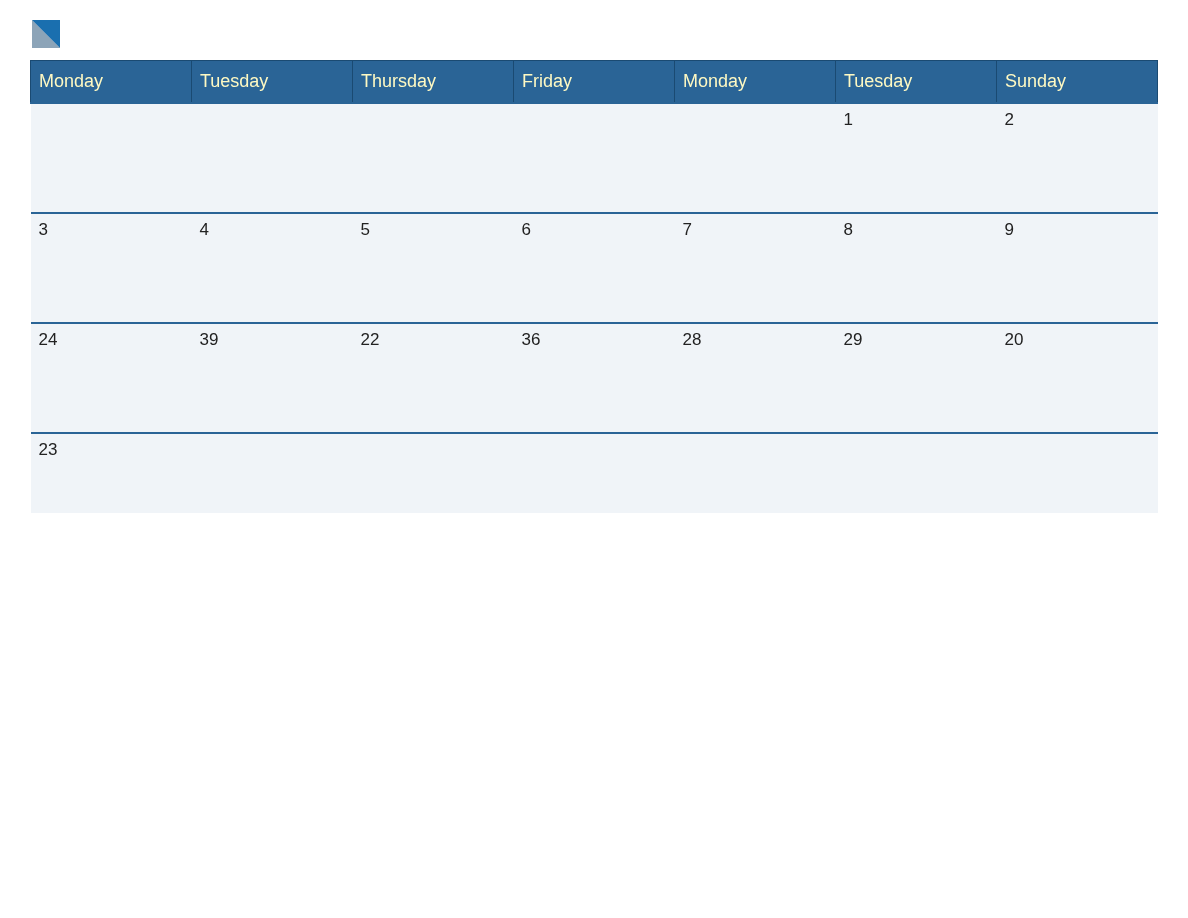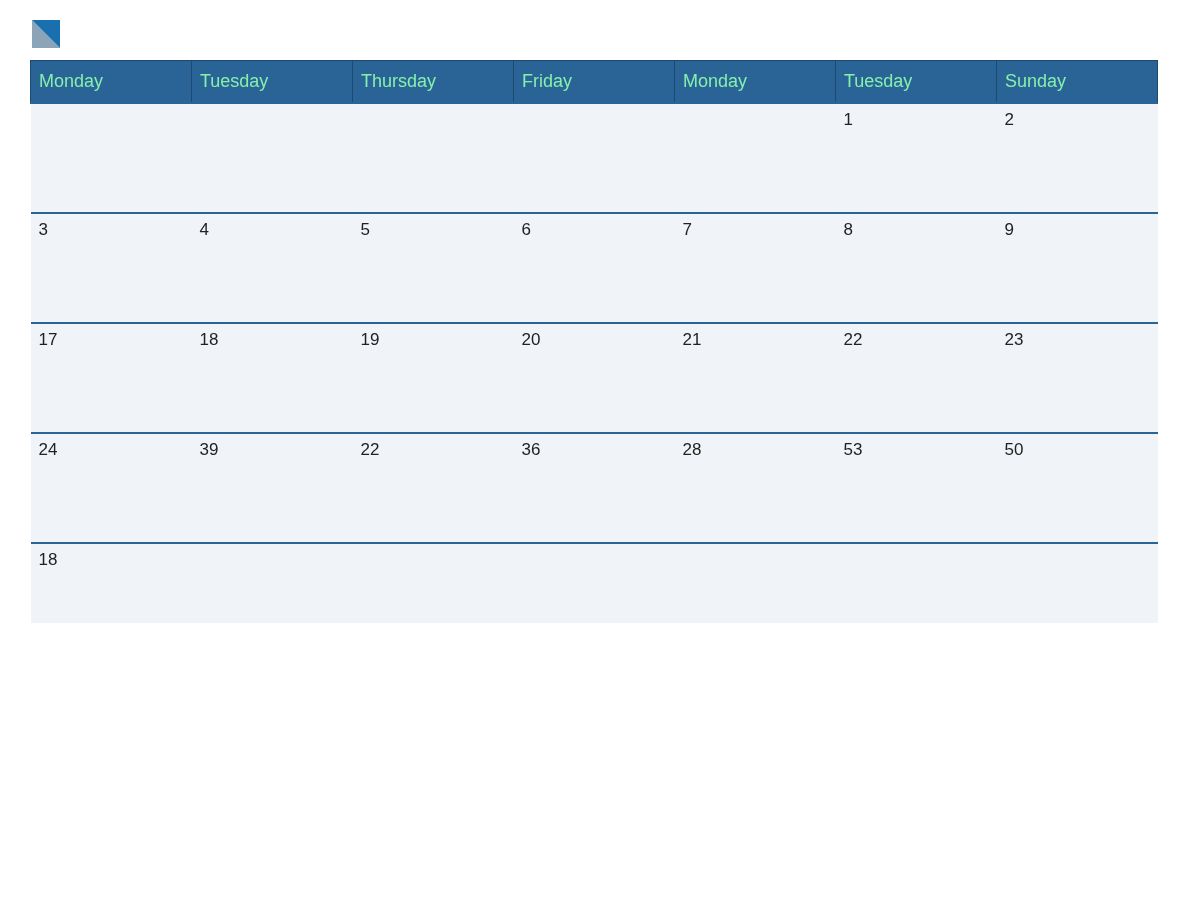--- a/index.html
+++ b/index.html
@@ -53,21 +53,21 @@
       color: #111;
       text-align: right;
       min-width: 120px;
     }
     #calendar {
       width: 100%;
       border-collapse: collapse;
     }
     #calendar thead tr th {
       background-color: #2a6496;
-      color: #86efac;
+      color: #fef9c3;
       font-size: 18px;
       font-weight: normal;
       padding: 10px 8px;
       text-align: left;
       border: 1px solid #1a4a72;
     }
     #calendar tbody tr td {
       width: calc(100% / 7);
       vertical-align: top;
       padding: 6px 8px;
@@ -153,67 +153,44 @@
         </td>
         <td>
           <span class="day-number">8</span>
         </td>
         <td>
           <span class="day-number">9</span>
         </td>
       </tr>
       <tr>
         <td>
-          <span class="day-number">17</span>
-        </td>
-        <td>
-          <span class="day-number">18</span>
-        </td>
-        <td>
-          <span class="day-number">19</span>
-        </td>
-        <td>
-          <span class="day-number">20</span>
-        </td>
-        <td>
-          <span class="day-number">21</span>
-        </td>
-        <td>
-          <span class="day-number">22</span>
-        </td>
-        <td>
-          <span class="day-number">23</span>
-        </td>
-      </tr>
-      <tr>
-        <td>
           <span class="day-number">24</span>
         </td>
         <td>
           <span class="day-number">39</span>
         </td>
         <td>
           <span class="day-number">22</span>
         </td>
         <td>
           <span class="day-number">36</span>
         </td>
         <td>
           <span class="day-number">28</span>
         </td>
         <td>
-          <span class="day-number">53</span>
+          <span class="day-number">29</span>
         </td>
         <td>
-          <span class="day-number">50</span>
+          <span class="day-number">20</span>
         </td>
       </tr>
       <tr>
         <td>
-          <span class="day-number">18</span>
+          <span class="day-number">23</span>
         </td>
         <td class="empty"></td>
         <td class="empty"></td>
         <td class="empty"></td>
         <td class="empty"></td>
         <td class="empty"></td>
         <td class="empty"></td>
       </tr>
     </tbody>
 </table>

